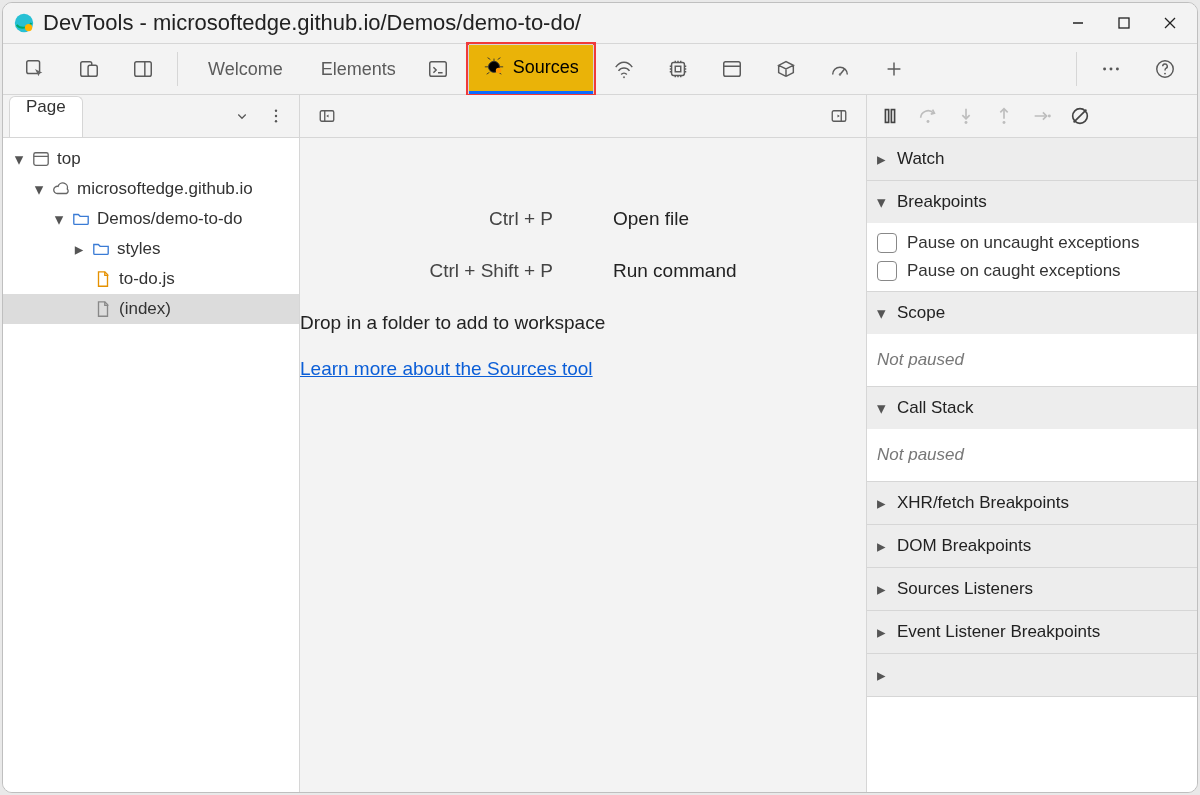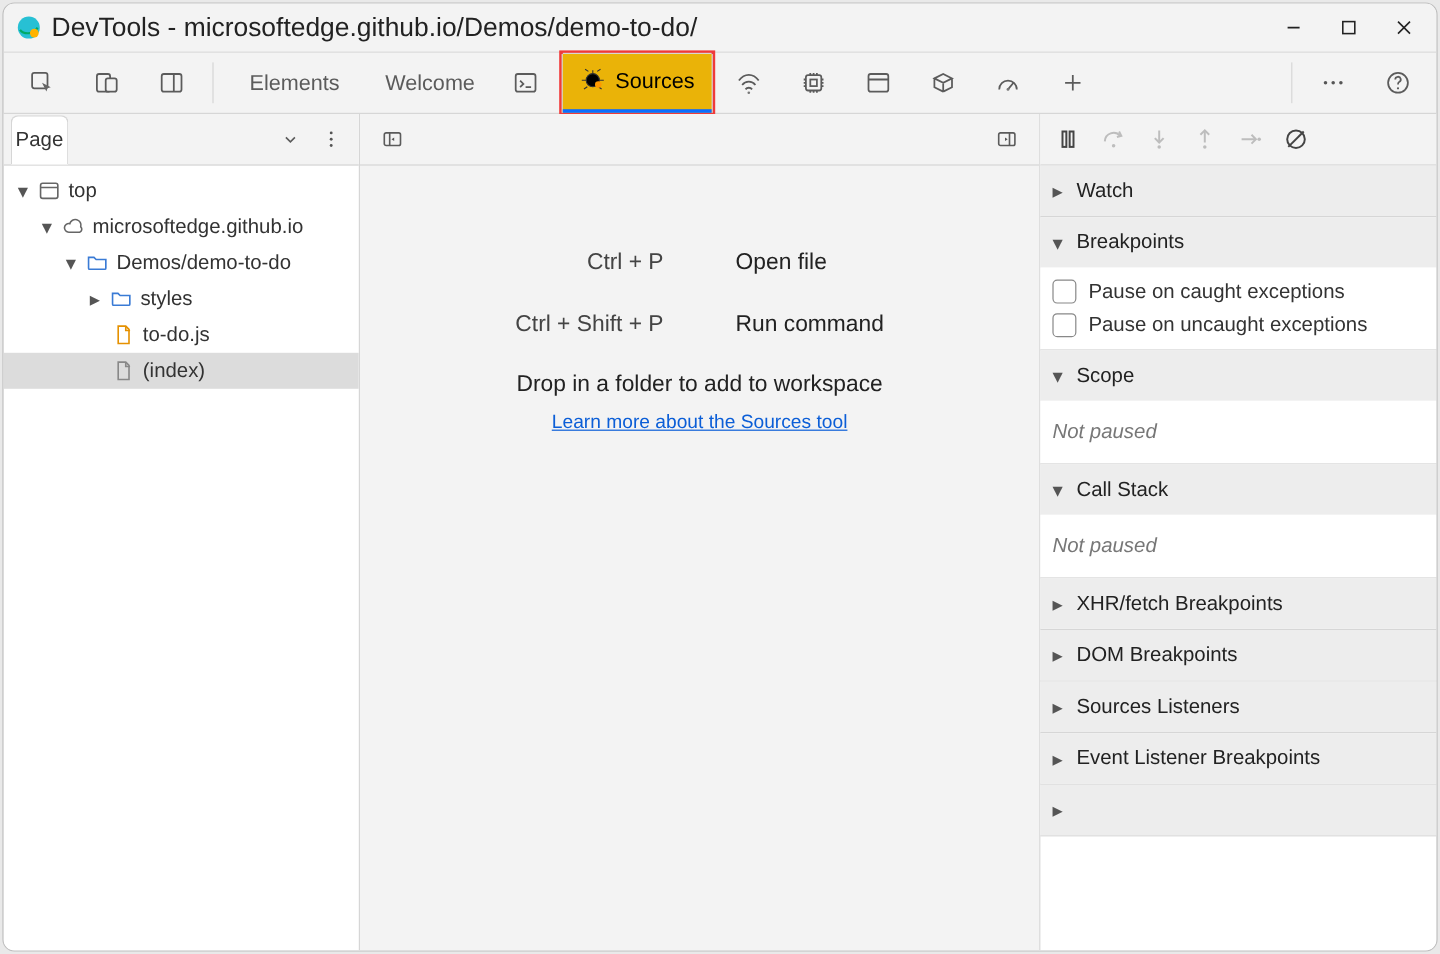--- a/index.html
+++ b/index.html
@@ -71,46 +71,46 @@
   .col{display:flex;flex-direction:column;min-width:0;}
   .col.left{width:296px;border-right:1px solid var(--border);background:#fff;}
   .col.center{flex:1;background:var(--panel);}
   .col.right{width:330px;border-left:1px solid var(--border);background:#fff;}
   
   .left-tabs{
     height:42px;display:flex;align-items:center;background:var(--panel);
     border-bottom:1px solid var(--border);padding:0 6px;
   }
   .left-tab{
-    height:40px;padding:0 3px;display:flex;align-items:center;font-size:17px;
+    height:40px;padding:0 16px;display:flex;font-size:17px;
     background:#fff;border:1px solid var(--border);border-bottom:none;border-radius:6px 6px 0 0;
   }
   .left-tabs .flex{flex:1;}
   .icon-btn{width:34px;height:34px;display:flex;align-items:center;justify-content:center;border-radius:4px;}
   .icon-btn svg{width:18px;height:18px;stroke:var(--muted);fill:none;stroke-width:1.8;}
   .tree{flex:1;overflow:auto;padding-top:6px;font-size:17px;}
   .tree-row{
     height:30px;display:flex;align-items:center;gap:6px;white-space:nowrap;
     padding-right:8px;
   }
   .tree-row.selected{background:#dcdcdc;}
   .twist{width:12px;display:flex;justify-content:center;color:#555;}
   .tree-icon{width:20px;height:20px;display:flex;align-items:center;justify-content:center;}
   .tree-icon svg{width:18px;height:18px;}
   
   .center-top{
     height:42px;display:flex;align-items:center;background:var(--panel);
     border-bottom:1px solid var(--border);padding:0 10px;
   }
   .center-top .flex{flex:1;}
-  .center-body{flex:1;display:flex;flex-direction:column;align-items:center;justify-content:flex-start;padding-top:70px;gap:12px;}
+  .center-body{flex:1;display:flex;flex-direction:column;justify-content:flex-start;padding-top:70px;gap:24px;}
   .hint-grid{display:grid;grid-template-columns:auto auto;column-gap:60px;row-gap:30px;font-size:19px;color:#222;}
   .hint-key{color:#444;text-align:right;}
-  .hint-desc{font-size:19px;color:#222;margin-top:16px;}
-  .hint-link{color:var(--link);font-size:16px;}
+  .hint-desc{font-size:19px;color:#222;margin-top:6px;}
+  .hint-link{color:var(--link);font-size:19px;}
   
   .dbg-toolbar{
     height:42px;display:flex;align-items:center;gap:4px;
     background:var(--panel);border-bottom:1px solid var(--border);padding:0 6px;
   }
   .dbg-btn{width:34px;height:34px;display:flex;align-items:center;justify-content:center;}
   .dbg-btn svg{width:22px;height:22px;fill:none;stroke-width:1.8;}
   .dbg-btn.active svg{stroke:#444;}
   .dbg-btn.dim svg{stroke:#bdbdbd;}
   .accordion{display:flex;flex-direction:column;}
@@ -176,30 +176,30 @@
           <svg viewBox="0 0 24 24">
             <rect x="3" y="4" width="18" height="16" rx="2"></rect>
             <line x1="14" y1="4" x2="14" y2="20"></line>
           </svg>
         </div>
     </div>
     <div class="tb-sep"></div>
 
     <div class="tb-tab">
       <svg viewBox="0 0 24 24" style="stroke:#777">
-          <path d="M8 6l-5 6 5 6M16 6l5 6-5 6M14 4l-4 16"></path>
-        </svg>
-      <span>Elements</span>
+          <path d="M4 11l8-7 8 7v9a1 1 0 0 1-1 1h-4v-6h-6v6H5a1 1 0 0 1-1-1z"></path>
+        </svg>
+      <span>Welcome</span>
     </div>
 
     <div class="tb-tab">
       <svg viewBox="0 0 24 24" style="stroke:#777">
-          <path d="M4 11l8-7 8 7v9a1 1 0 0 1-1 1h-4v-6h-6v6H5a1 1 0 0 1-1-1z"></path>
-        </svg>
-      <span>Welcome</span>
+          <path d="M8 6l-5 6 5 6M16 6l5 6-5 6M14 4l-4 16"></path>
+        </svg>
+      <span>Elements</span>
     </div>
 
     <div class="tb-btn">
         <svg viewBox="0 0 24 24">
           <rect x="3" y="4" width="18" height="16" rx="2"></rect>
           <path d="M7 10l3 3-3 3M12 16h5"></path>
         </svg>
       </div>
 
     <div class="tab-hl">
@@ -432,25 +432,25 @@
             </div>
         </div>
         <div class="acc">
           <div class="acc-h">
               <span class="tw">▾</span>
               <span>Breakpoints</span>
             </div>
           <div class="acc-body">
             <div class="chk-row">
                 <span class="chk"></span>
-                <span>Pause on caught exceptions</span>
+                <span>Pause on uncaught exceptions</span>
               </div>
             <div class="chk-row">
                 <span class="chk"></span>
-                <span>Pause on uncaught exceptions</span>
+                <span>Pause on caught exceptions</span>
               </div>
           </div>
         </div>
         <div class="acc">
           <div class="acc-h">
               <span class="tw">▾</span>
               <span>Scope</span>
             </div>
           <div class="acc-body">
               <div class="np">Not paused</div>

